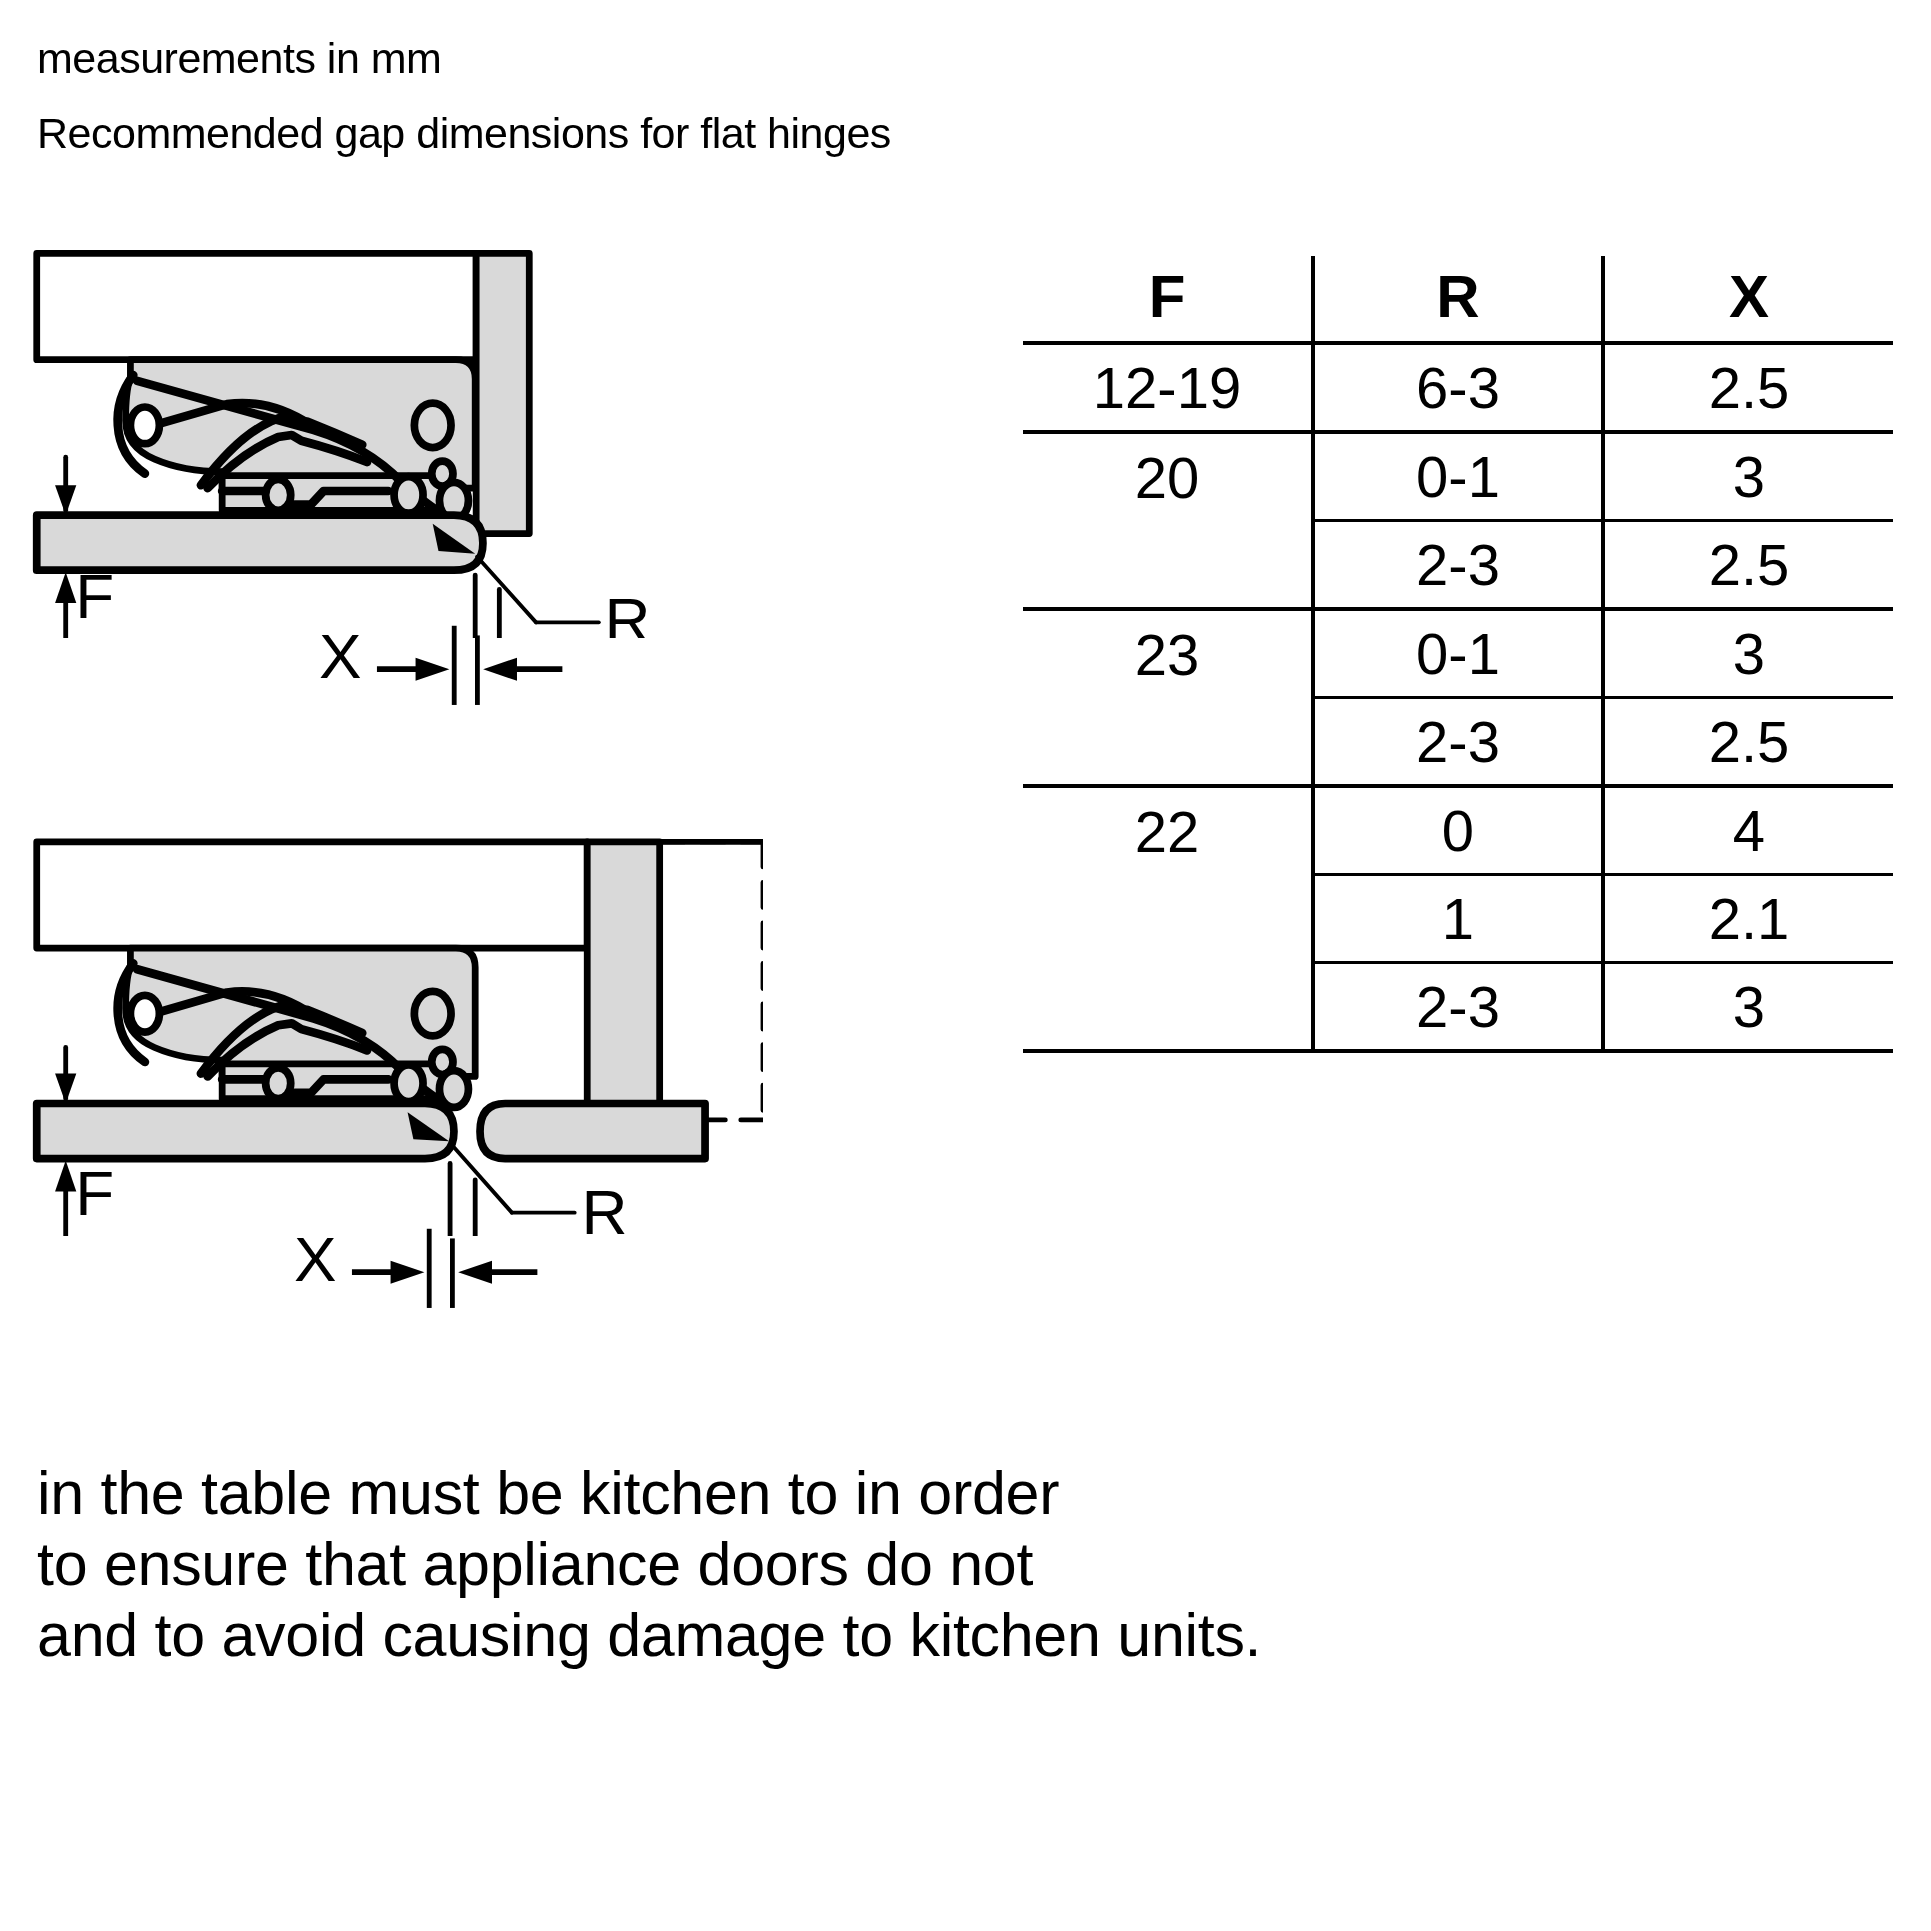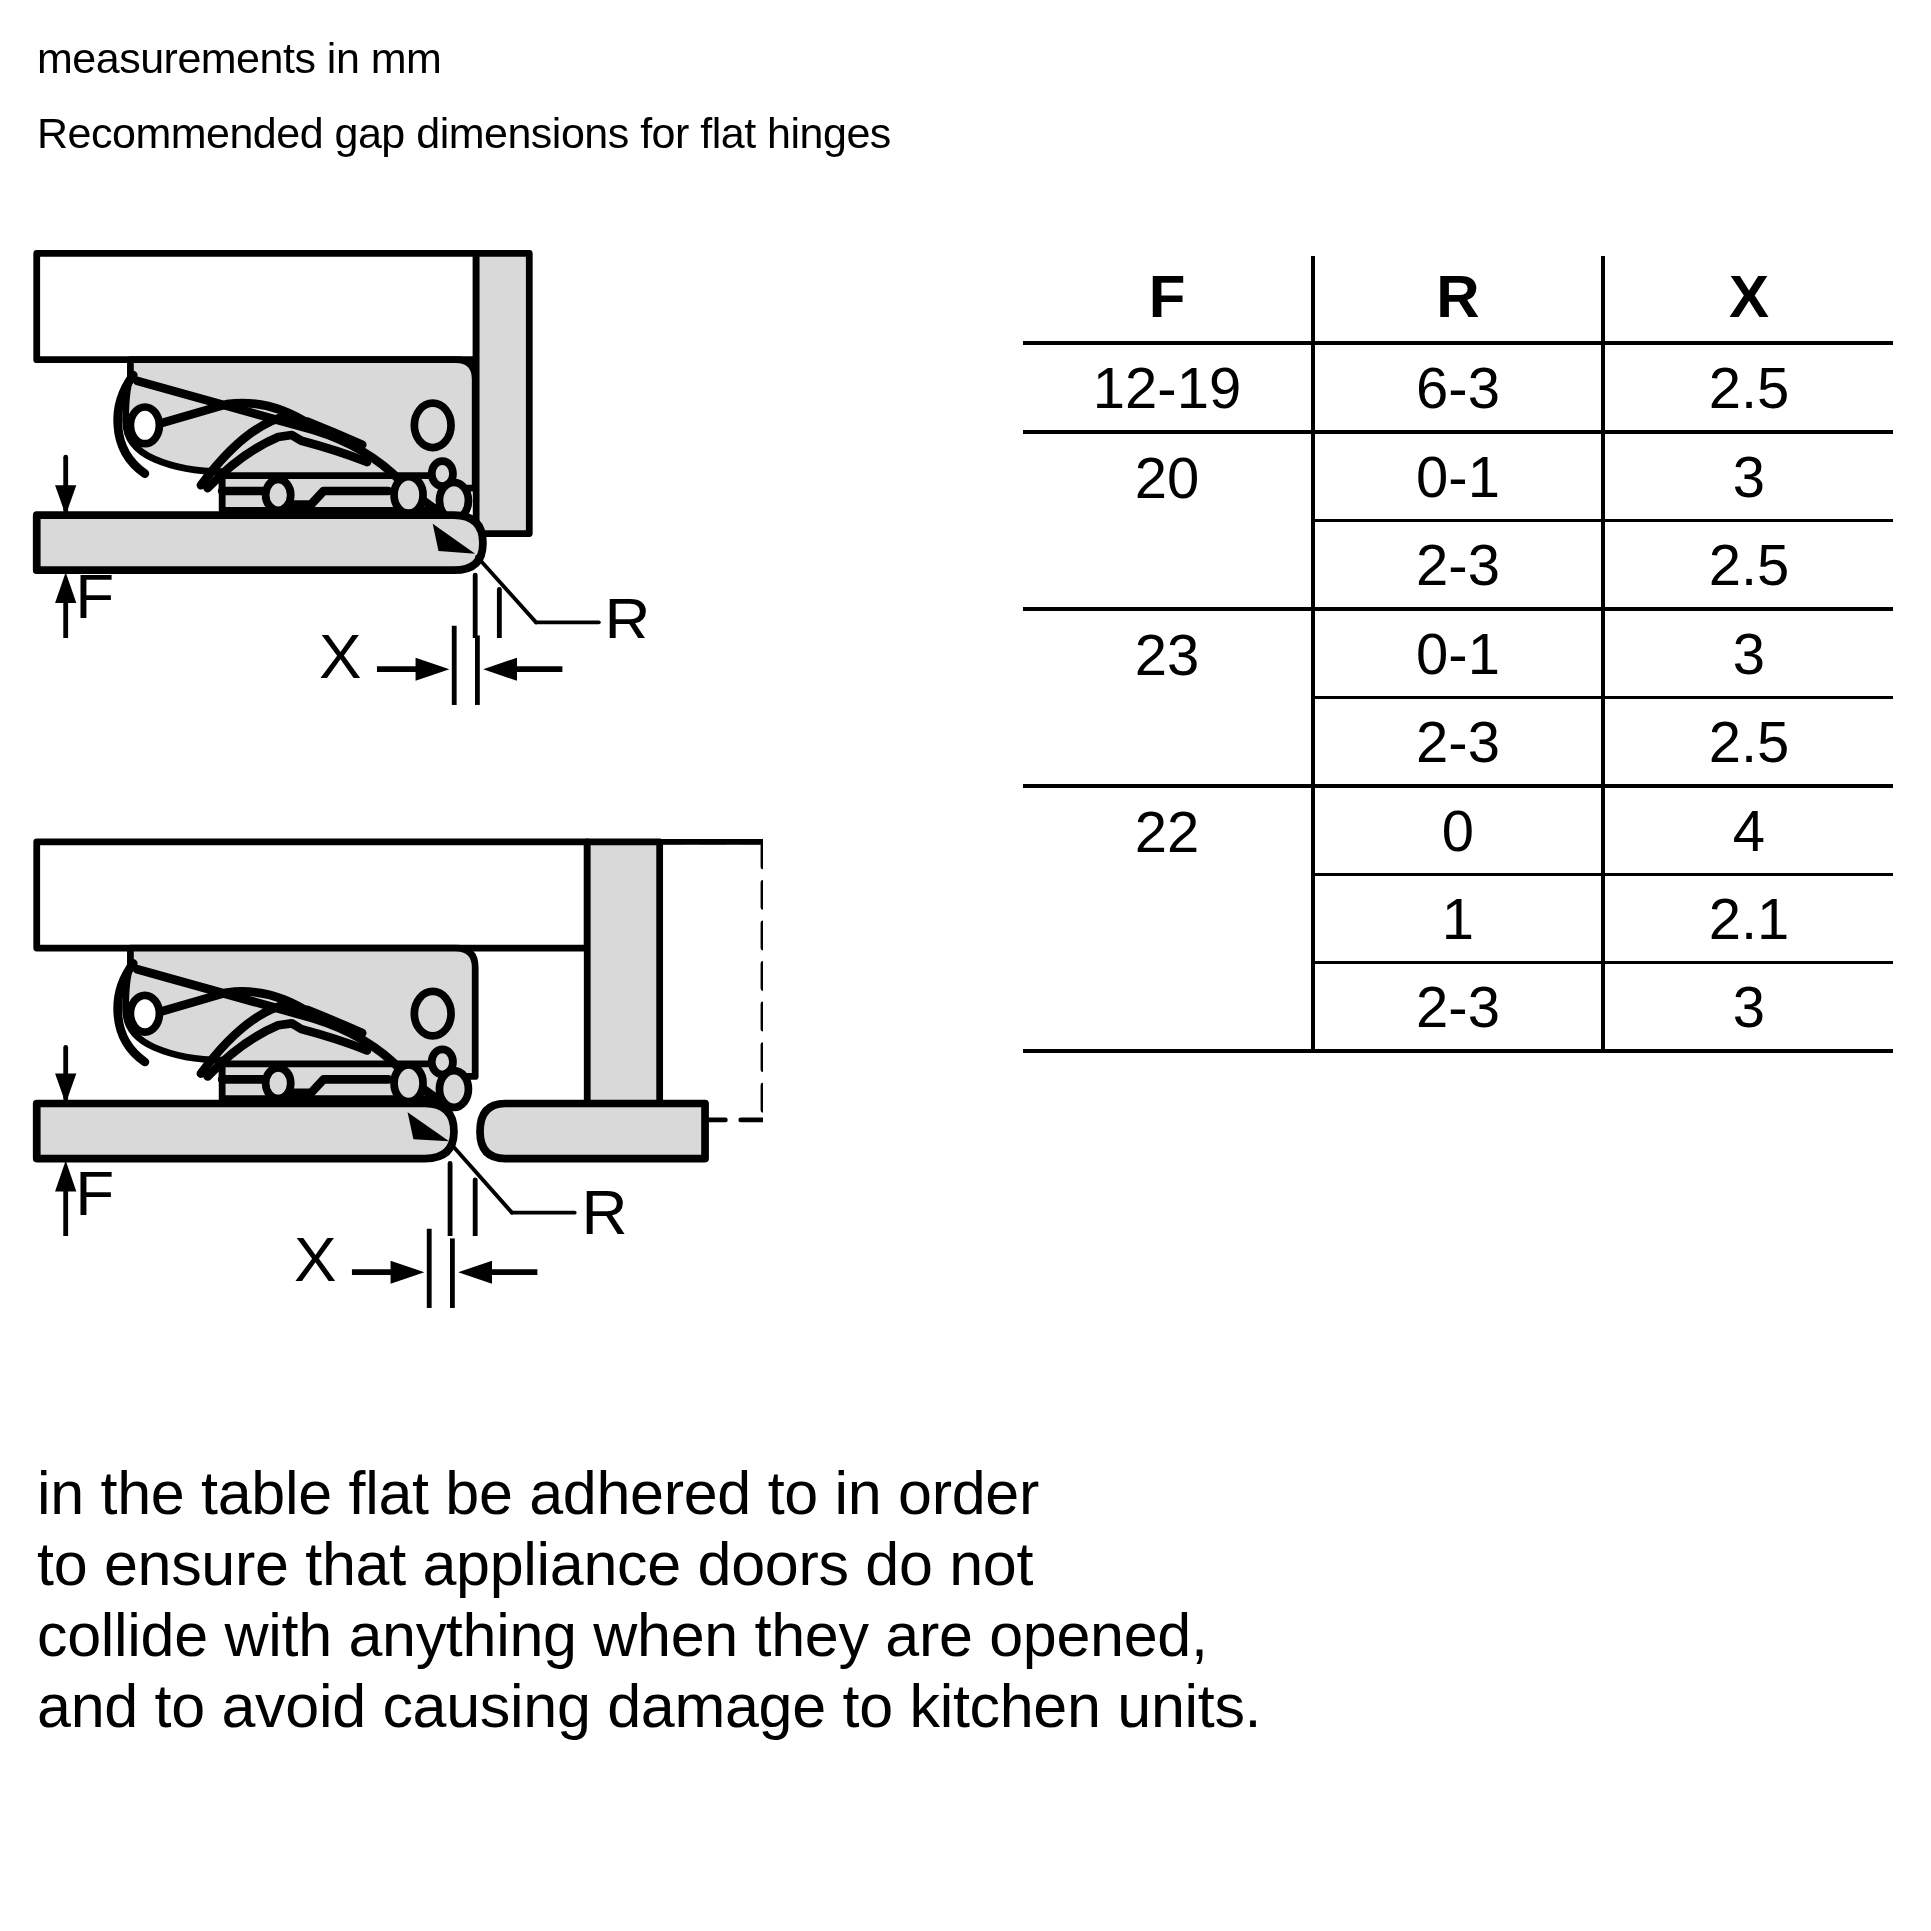--- a/index.html
+++ b/index.html
@@ -244,20 +244,19 @@
           <tr class="thin last-rule">
             <td class="f-cell"></td>
             <td class="r-cell sep-l">2-3</td>
             <td class="x-cell sep-l">3</td>
           </tr>
         </tbody>
     </table>
   </div>
 
   <div class="footer">
-    <div class="pline">in the table flat be adhered to in order</div>
+    <div class="pline">in the table must be kitchen to in order</div>
     <div class="pline">to ensure that appliance doors do not</div>
-    <div class="pline">collide with anything when they are opened,</div>
     <div class="pline">and to avoid causing damage to kitchen units.</div>
   </div>
 
 </div>
 
 
 </body></html>

